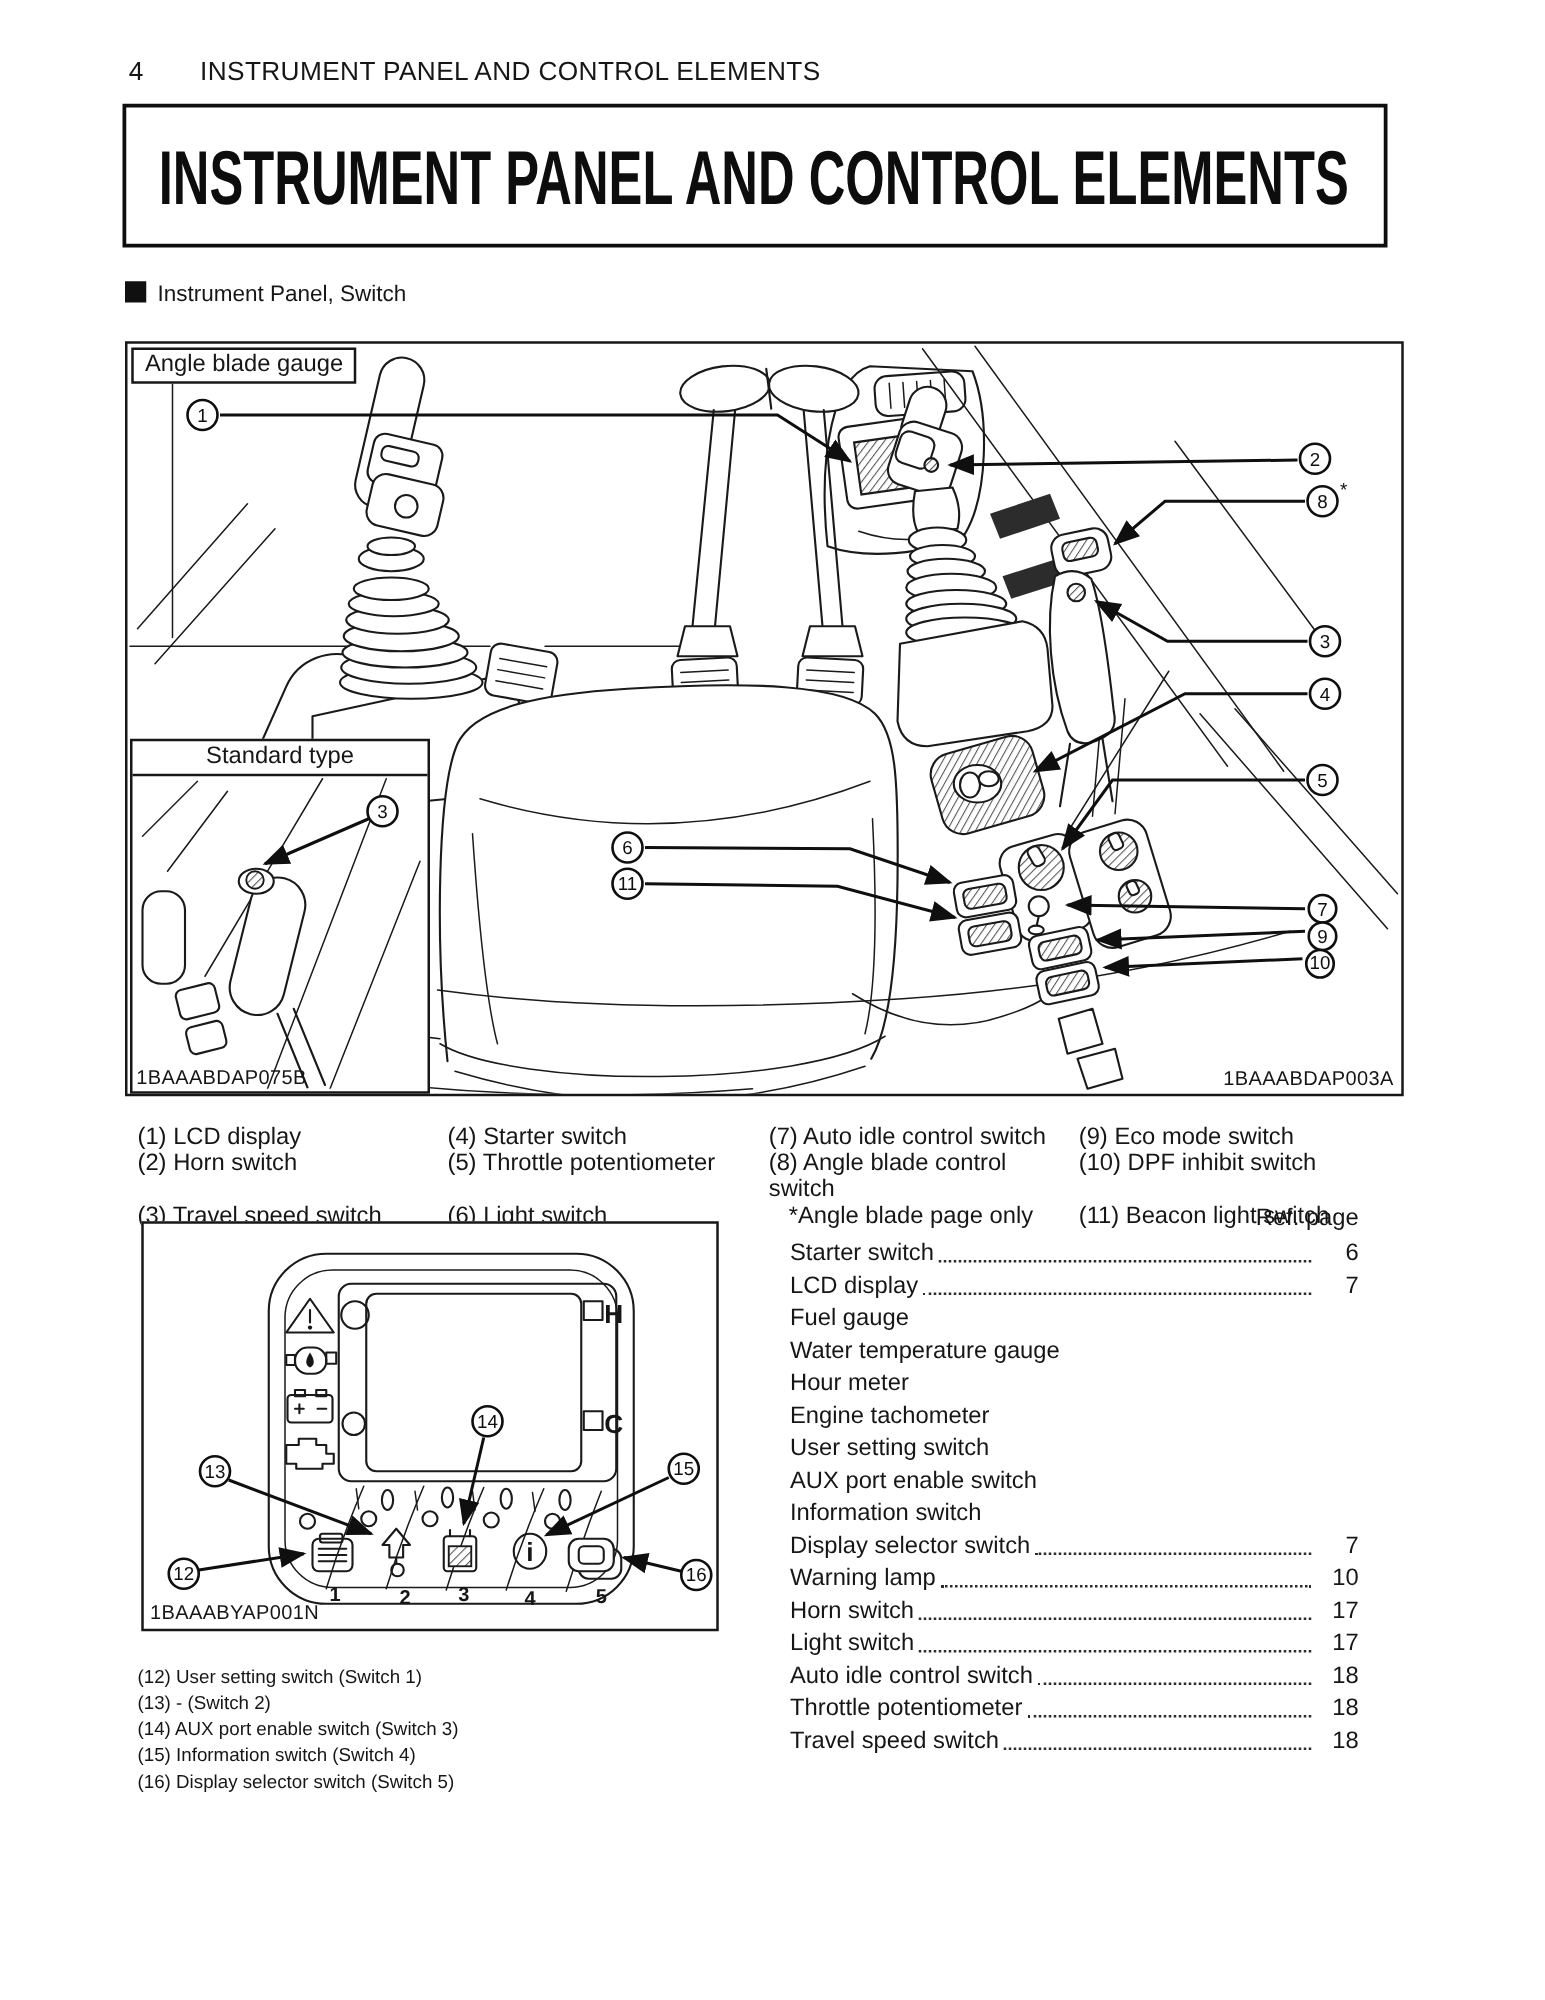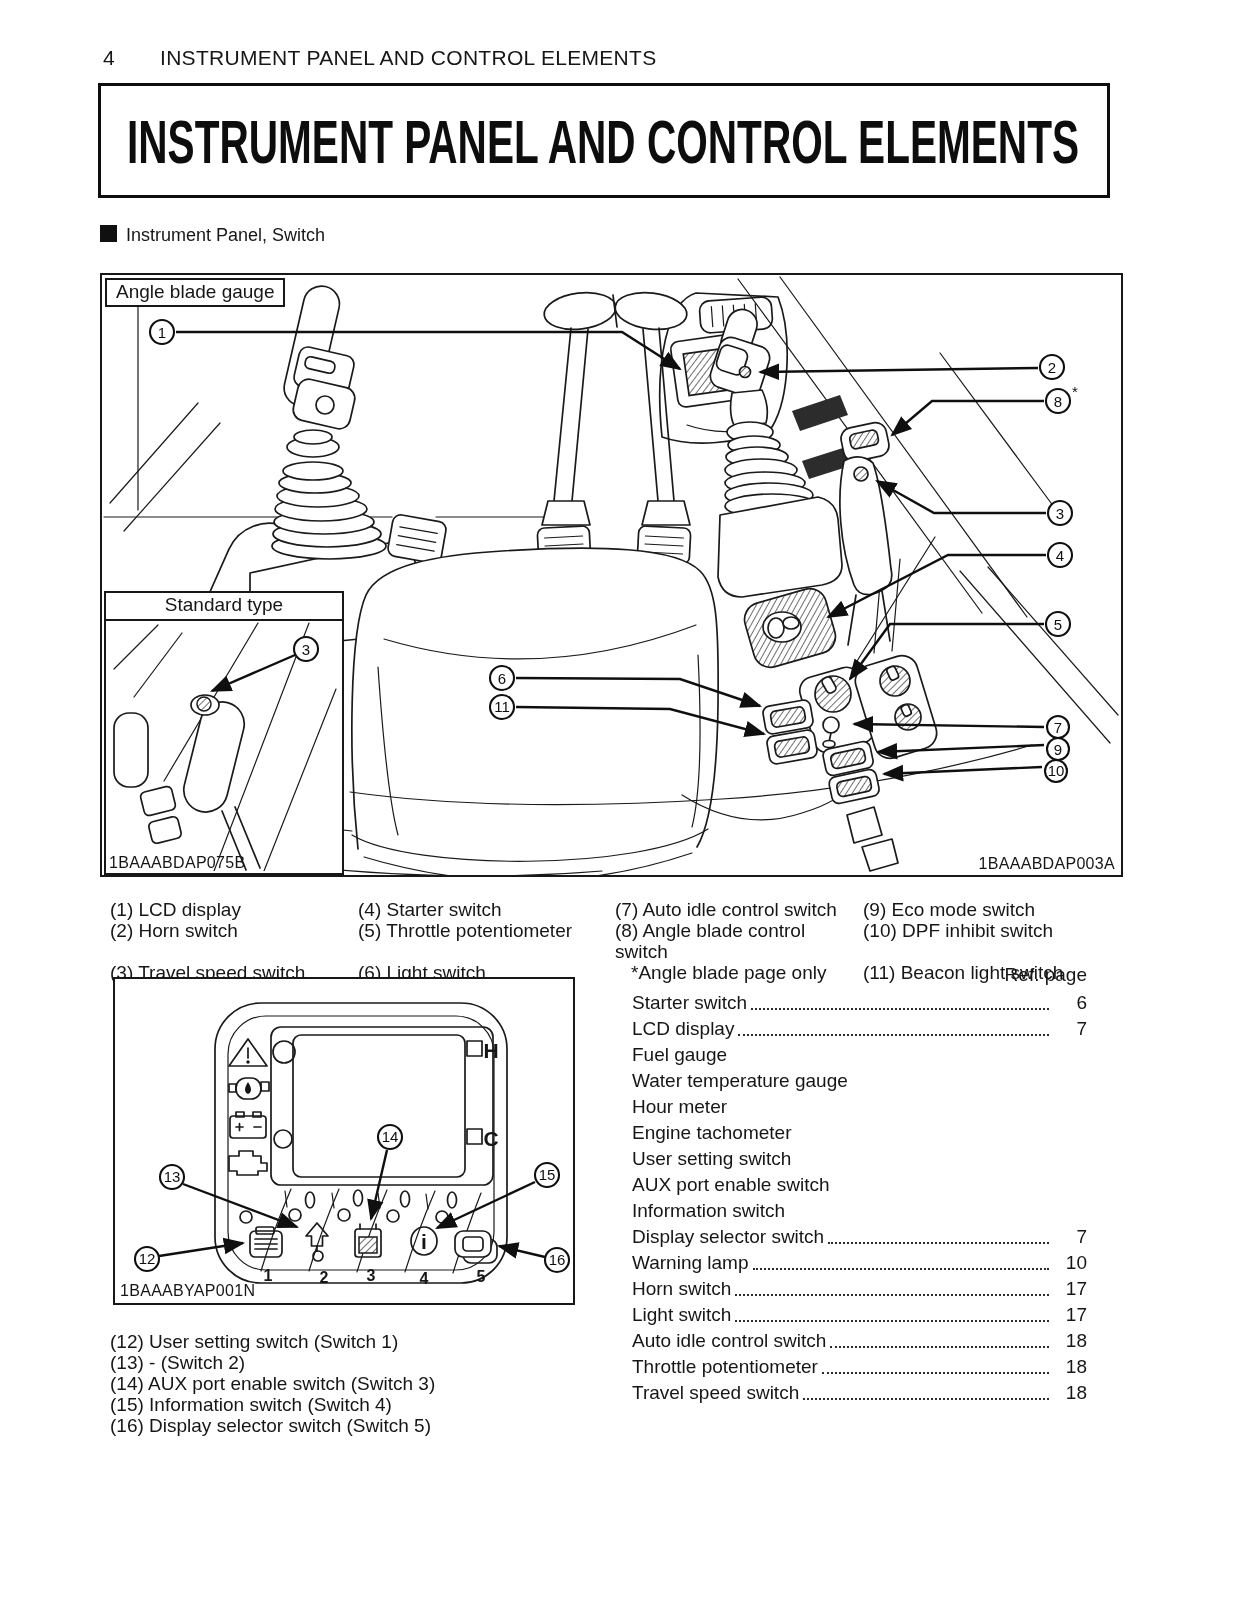--- a/index.html
+++ b/index.html
@@ -29,21 +29,21 @@
   .code-f2{left:5px;bottom:3px;}
   
   .legend1{left:110px;top:889px;width:1012px;display:grid;
            grid-template-columns:248px 257px 248px auto;
            font-size:19px;line-height:21px;margin-top:10px;}
   .indent{padding-left:16px;}
   
   .fig2{left:113px;top:977px;width:458px;height:324px;border:2px solid #171717;background:#fff;}
   .fig2 svg{position:absolute;left:0;top:0;}
   
-  .legend2{left:110px;top:1331px;font-size:19px;line-height:21px;}
+  .legend2{left:110px;top:1331px;font-size:15px;line-height:21px;}
   
   .reflist{left:632px;top:964px;width:455px;font-size:19px;}
   .refhead{text-align:right;margin-bottom:4px;}
   .ref-row{display:flex;line-height:26px;}
   .ref-label{white-space:nowrap;}
   .dots{flex:1;border-bottom:2px dotted #2b2b2b;margin:0 8px 6px 4px;}
   .pg{width:30px;text-align:right;}
   
   svg{font-family:"Liberation Sans",sans-serif;}
   .ln{fill:none;stroke:#1a1a1a;stroke-width:1.7;stroke-linecap:round;stroke-linejoin:round;}

